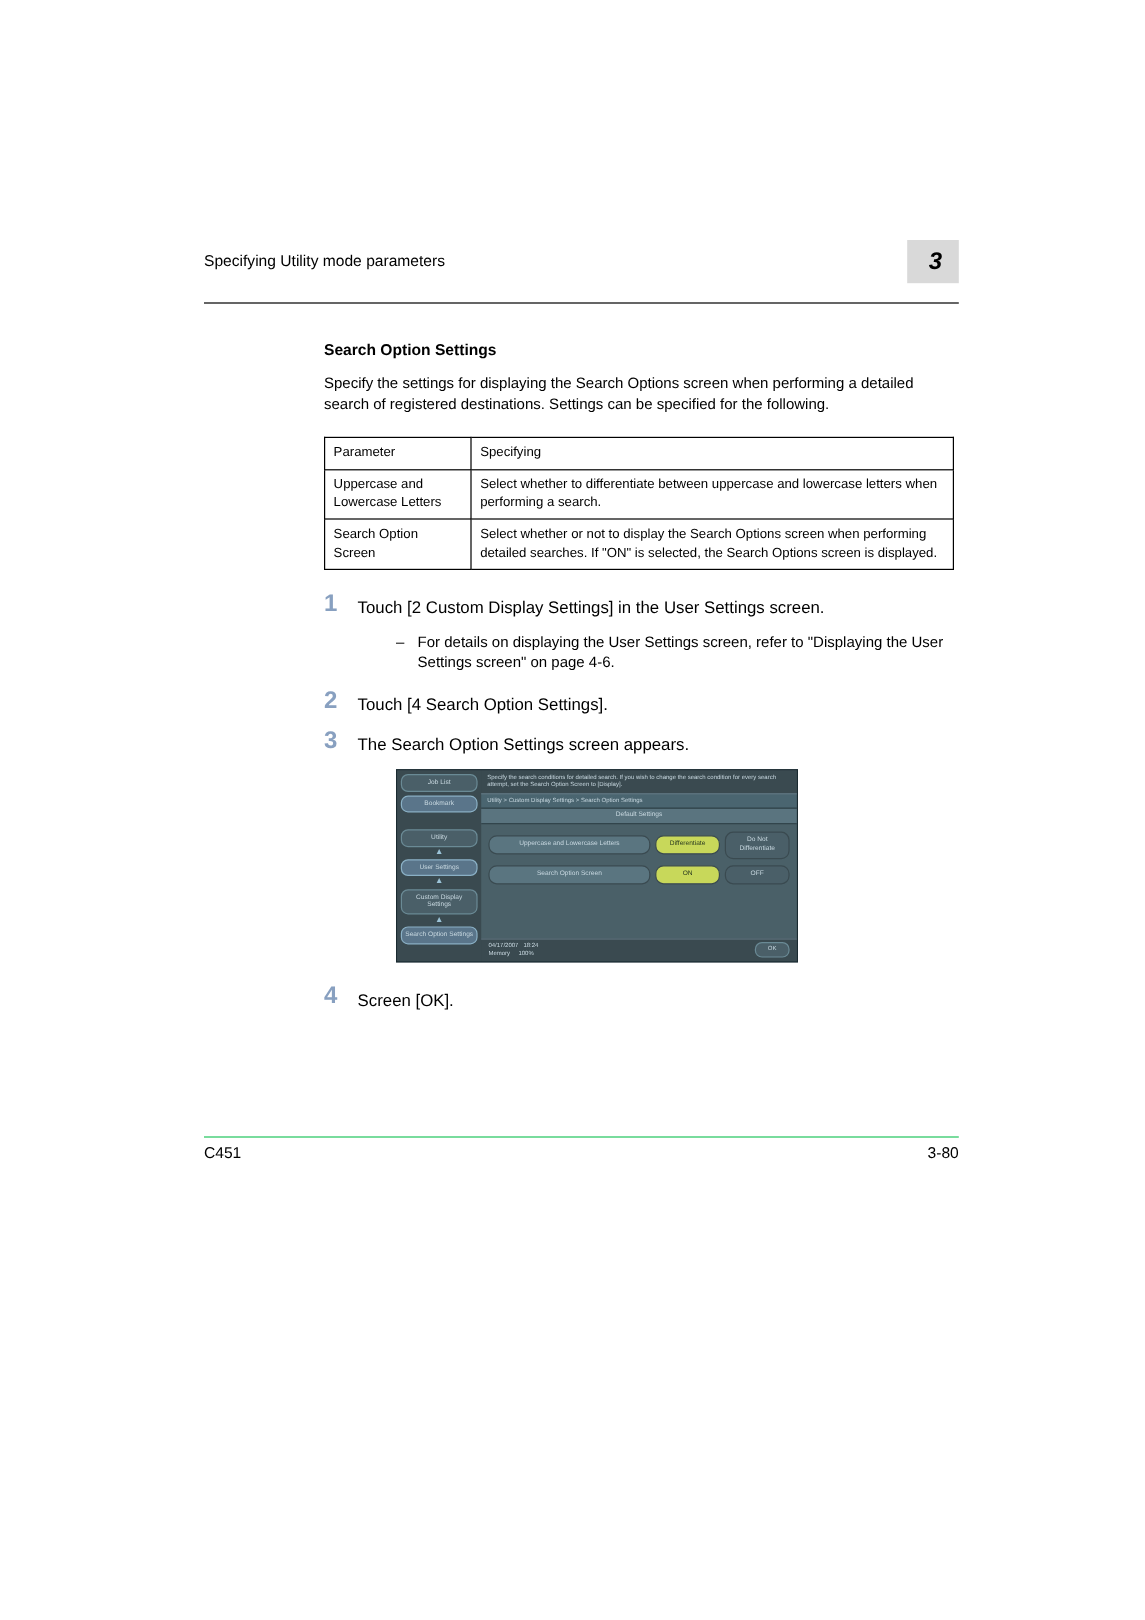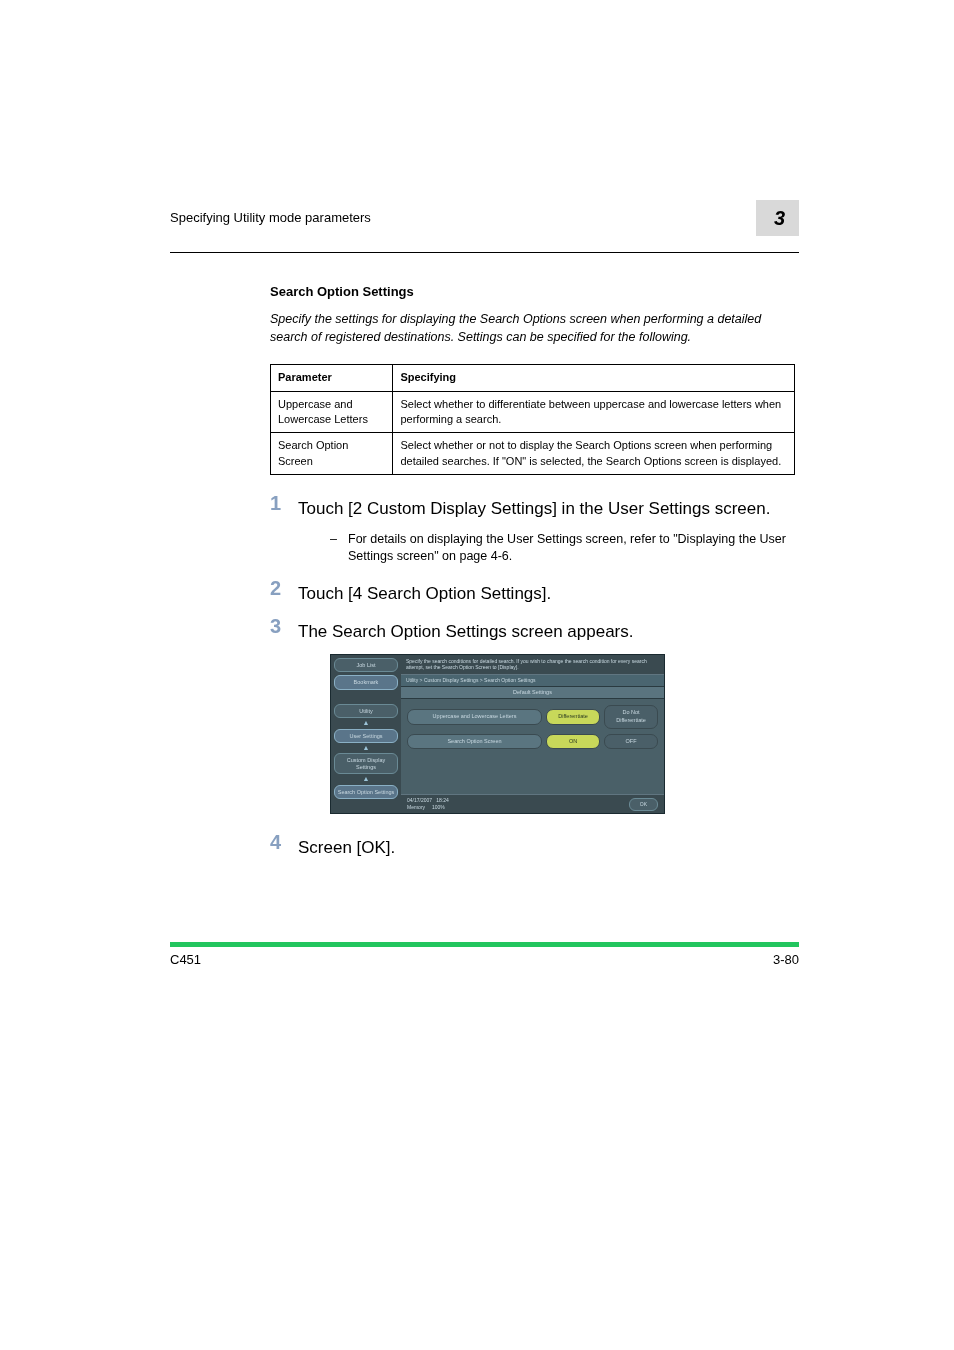--- a/index.html
+++ b/index.html
@@ -31,47 +31,46 @@
     .section-title {
       font-weight: bold;
       font-size: 13px;
       margin-left: 100px;
       margin-bottom: 10px;
     }
     .intro-text {
       margin-left: 100px;
       margin-bottom: 18px;
       font-size: 12.5px;
-      font-style: italic;
     }
     table.param {
       border-collapse: collapse;
       margin-left: 100px;
       width: 525px;
       margin-bottom: 18px;
       font-size: 11px;
     }
     table.param th, table.param td {
       border: 1px solid #000;
       padding: 5px 7px;
       text-align: left;
       vertical-align: top;
     }
-    table.param th { font-weight: bold; background: #fff; }
+    table.param th { font-weight: normal; background: #fff; }
     .step { display: flex; margin-bottom: 10px; margin-left: 100px; }
     .step-num {
       font-size: 20px;
       font-weight: bold;
       color: #88a0c0;
       width: 28px;
       flex-shrink: 0;
       line-height: 1;
       font-family: Arial, sans-serif;
     }
-    .step-text { font-size: 17px; padding-top: 4px; flex: 1; }
+    .step-text { font-size: 14px; padding-top: 4px; flex: 1; }
     .substep { margin-left: 160px; margin-bottom: 12px; font-size: 12.5px; display: flex; }
     .substep .dash { width: 18px; flex-shrink: 0; }
     .screenshot-wrap { margin-left: 160px; margin-bottom: 18px; }
     .mfp-screen {
       width: 335px;
       background: #3a4a50;
       font-family: Arial, sans-serif;
       font-size: 6px;
       color: #c8d8e0;
       display: flex;
@@ -157,23 +156,23 @@
     }
     .mfp-ok {
       background: #4a5f68;
       border-radius: 6px;
       padding: 2px 10px;
       border: 1px solid #6a8a95;
     }
     .page-footer {
       display: flex;
       justify-content: space-between;
-      border-top: 5px solid #22c55e;
+      border-top: 1px solid #22c55e;
       padding-top: 4px;
-      margin-top: 82px;
+      margin-top: 104px;
       font-size: 13px;
     }
   </style>
 </head>
 <body>
 
 <div class="header">
   <span>Specifying Utility mode parameters</span>
   <span class="chapter-box">3</span>
 </div>

